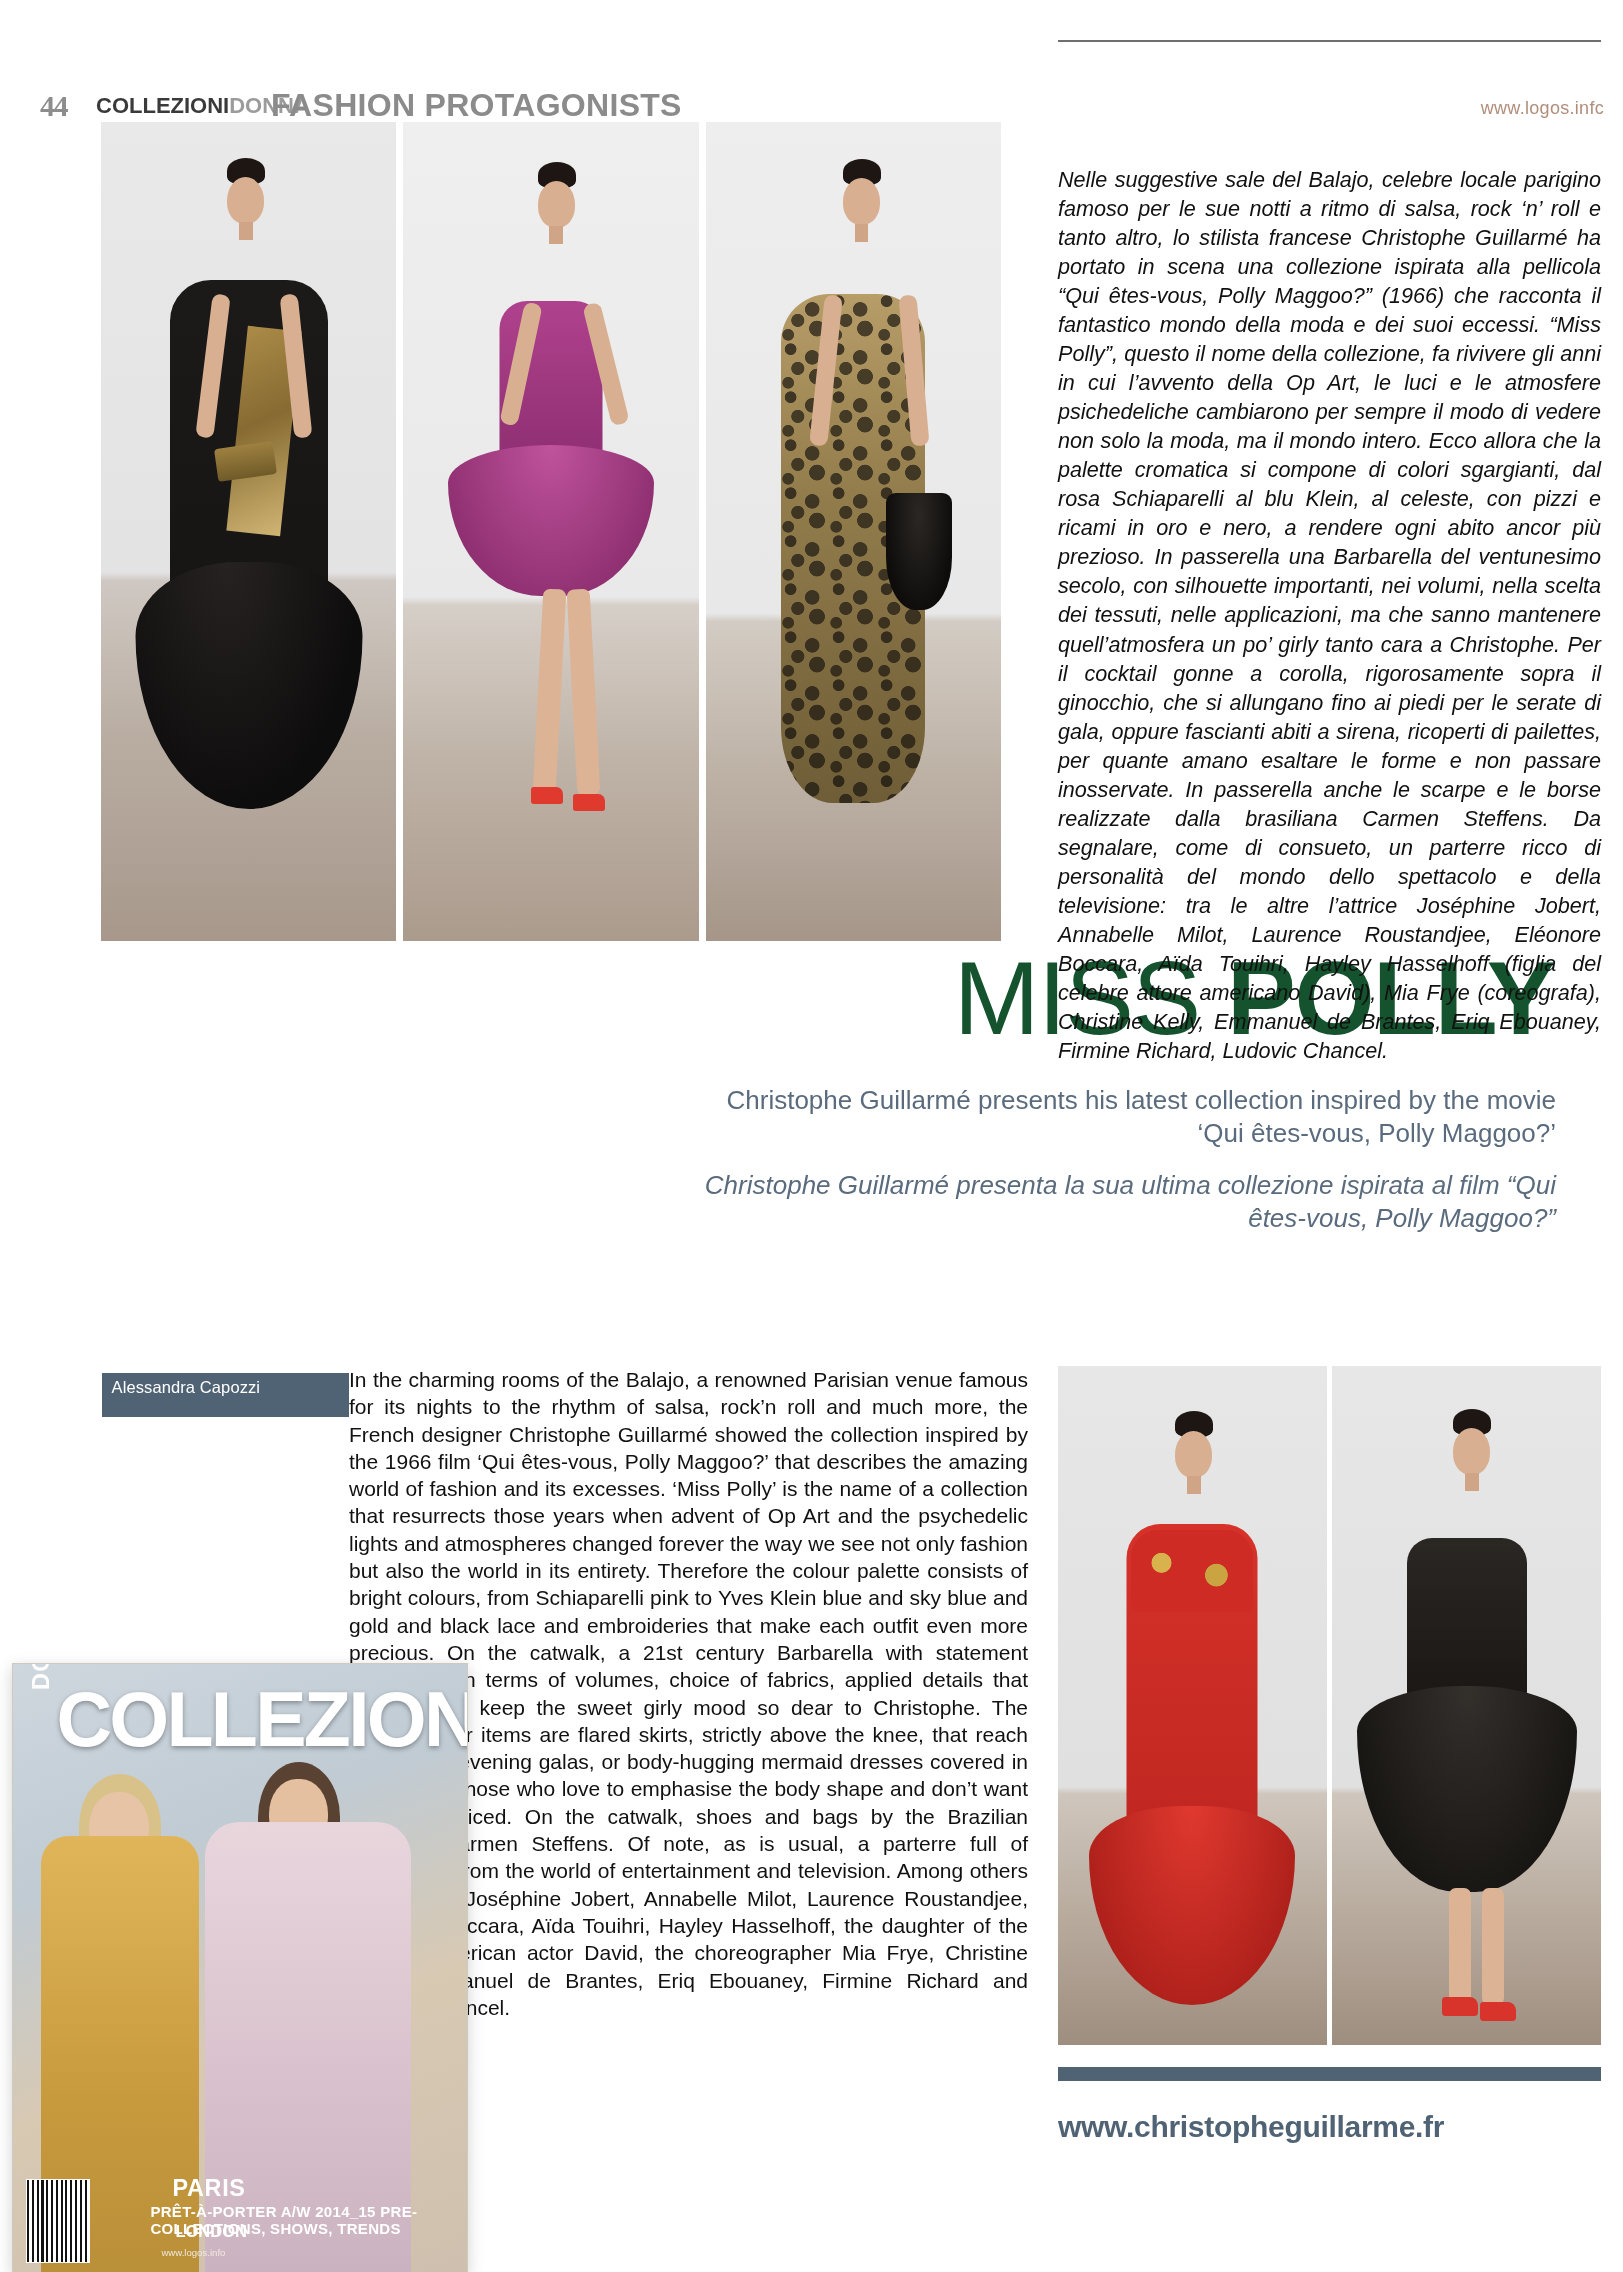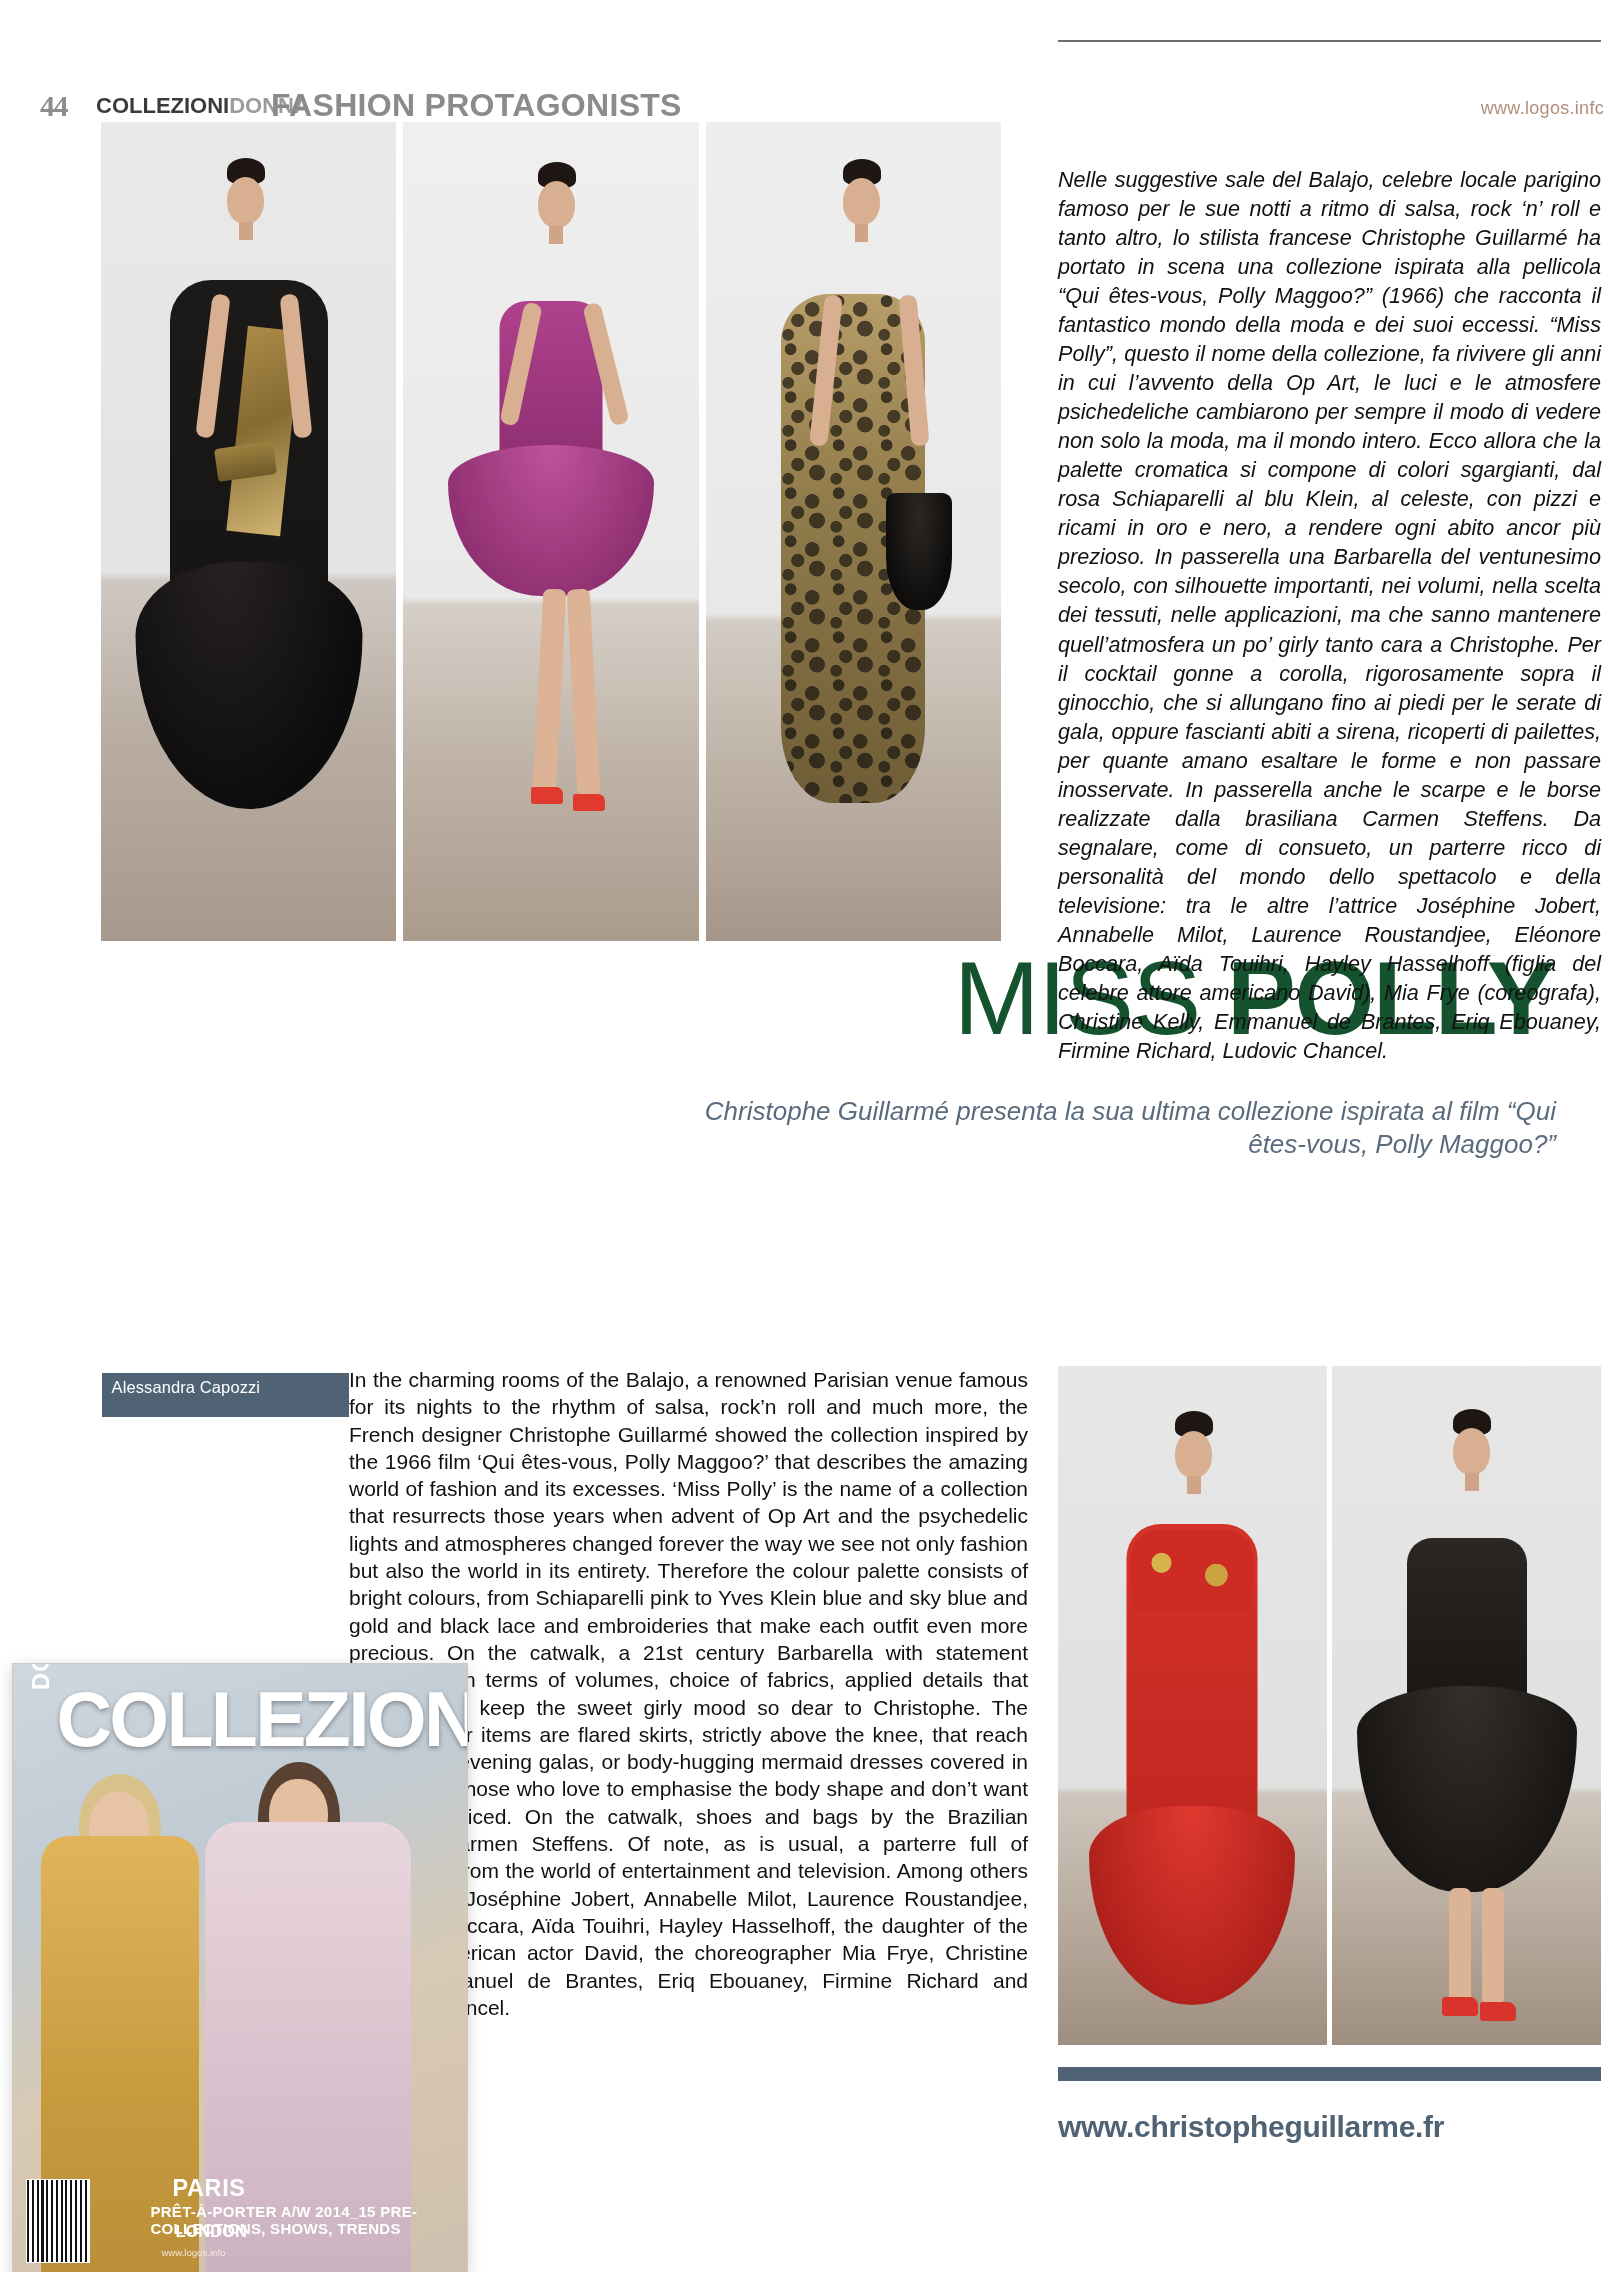--- a/index.html
+++ b/index.html
@@ -224,21 +224,21 @@
     position: absolute;
     right: 67px;
     top: 1084px;
     width: 880px;
     text-align: right;
     color: #5a6b7e;
     font-size: 26px;
     line-height: 1.28;
   }
   .deck .en { font-weight: normal; }
-  .deck .it { font-style: italic; margin-top: 11px; }
+  .deck .it { font-style: italic; margin-top: 18px; }
 
   
   .ital-col {
     position: absolute;
     left: 1058px;
     top: 165px;
     width: 543px;
     font-style: italic;
     font-size: 21.6px;
     line-height: 1.345;
@@ -515,20 +515,21 @@
   </div>
 
 </div>
 
 <div class="title">
   <span class="light">MISS</span>
   <span class="bold">POLLY</span>
 </div>
 
 <div class="deck">
+  <div class="en">Christophe Guillarmé presents his latest collection inspired by the movie ‘Qui êtes-vous, Polly Maggoo?’</div>
   <div class="it">Christophe Guillarmé presenta la sua ultima collezione ispirata al film “Qui êtes-vous, Polly Maggoo?”</div>
 </div>
 
 <div class="ital-col">Nelle suggestive sale del Balajo, celebre locale parigino famoso per le sue notti a ritmo di salsa, rock ‘n’ roll e tanto altro, lo stilista francese Christophe Guillarmé ha portato in scena una collezione ispirata alla pellicola “Qui êtes-vous, Polly Maggoo?” (1966) che racconta il fantastico mondo della moda e dei suoi eccessi. “Miss Polly”, questo il nome della collezione, fa rivivere gli anni in cui l’avvento della Op Art, le luci e le atmosfere psichedeliche cambiarono per sempre il modo di vedere non solo la moda, ma il mondo intero. Ecco allora che la palette cromatica si compone di colori sgargianti, dal rosa Schiaparelli al blu Klein, al celeste, con pizzi e ricami in oro e nero, a rendere ogni abito ancor più prezioso.  In passerella una Barbarella del ventunesimo secolo, con silhouette importanti, nei volumi, nella scelta dei tessuti, nelle applicazioni, ma che sanno mantenere quell’atmosfera un po’ girly tanto cara a Christophe. Per il cocktail gonne a corolla, rigorosamente sopra il ginocchio, che si allungano fino ai piedi per le serate di gala, oppure fascianti abiti a sirena, ricoperti di pailettes, per quante amano esaltare le forme e non passare inosservate. In passerella anche le scarpe e le borse realizzate dalla brasiliana Carmen Steffens. Da segnalare, come di consueto, un parterre ricco di personalità del mondo dello spettacolo e della televisione: tra le altre l’attrice Joséphine Jobert, Annabelle Milot, Laurence Roustandjee, Eléonore Boccara, Aïda Touihri, Hayley Hasselhoff (figlia del celebre attore americano David), Mia Frye (coreografa), Christine Kelly, Emmanuel de Brantes, Eriq Ebouaney, Firmine Richard, Ludovic Chancel.</div>
 
 <div class="byline">Alessandra Capozzi</div>
 
 <div class="body-col">In the charming rooms of the Balajo, a renowned Parisian venue famous for its nights to the rhythm of salsa, rock’n roll and much more, the French designer Christophe Guillarmé showed the collection inspired by the 1966 film ‘Qui êtes-vous, Polly Maggoo?’ that describes the amazing world of fashion and its excesses. ‘Miss Polly’ is the name of a collection that resurrects those years when advent of Op Art and the psychedelic lights and atmospheres changed forever the way we see not only fashion but also the world in its entirety. Therefore the colour palette consists of bright colours, from Schiaparelli pink to Yves Klein blue and sky blue and gold and black lace and embroideries that make each outfit even more precious. On the catwalk, a 21st century Barbarella with statement silhouettes in terms of volumes, choice of fabrics, applied details that nevertheless keep the sweet girly mood so dear to Christophe. The cocktail wear items are flared skirts, strictly above the knee, that reach the feet for evening galas, or body-hugging mermaid dresses covered in sequins for those who love to emphasise the body shape and don’t want to go unnoticed. On the catwalk, shoes and bags by the Brazilian designer Carmen Steffens. Of note, as is usual, a parterre full of personality from the world of entertainment and television. Among others the actress Joséphine Jobert, Annabelle Milot, Laurence Roustandjee, Eléonore Boccara, Aïda Touihri, Hayley Hasselhoff, the daughter of the famous American actor David, the choreographer Mia Frye, Christine Kelly, Emmanuel de Brantes, Eriq Ebouaney, Firmine Richard and Ludovic Chancel.</div>
 
 <div class="photos-lower">

